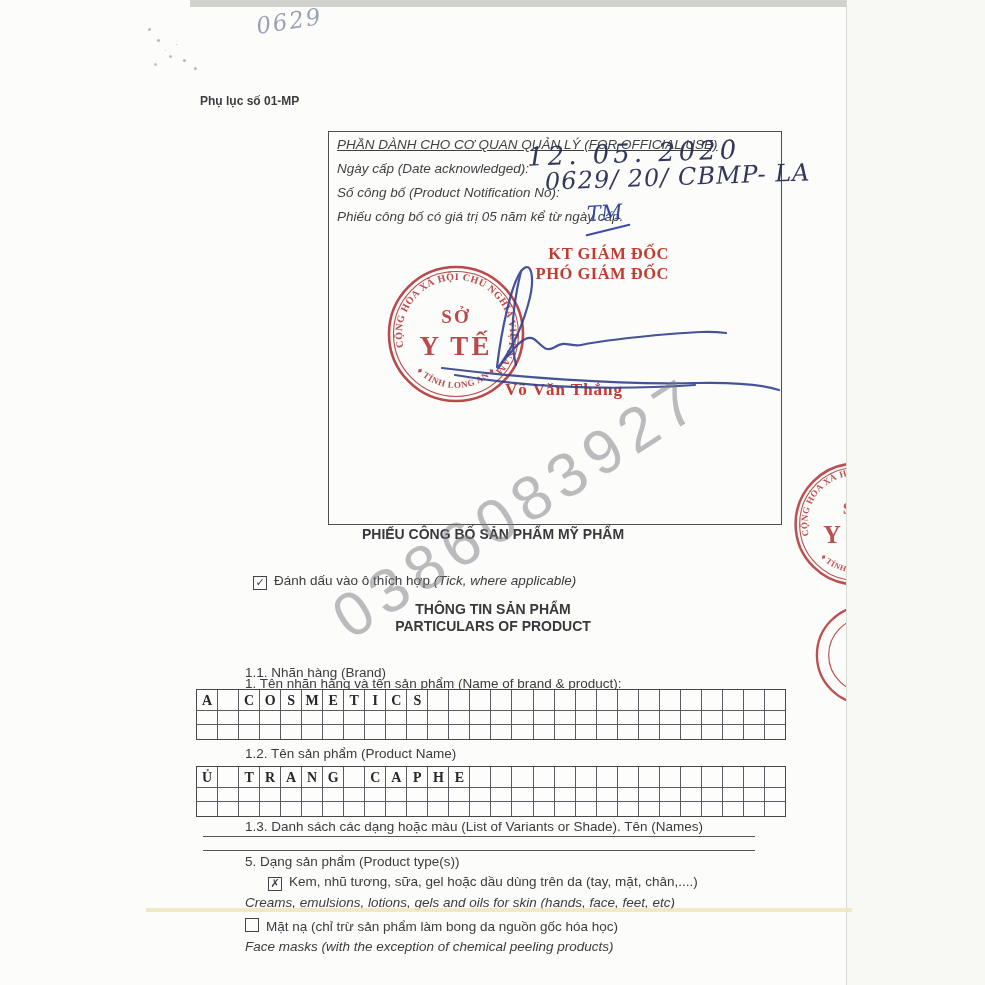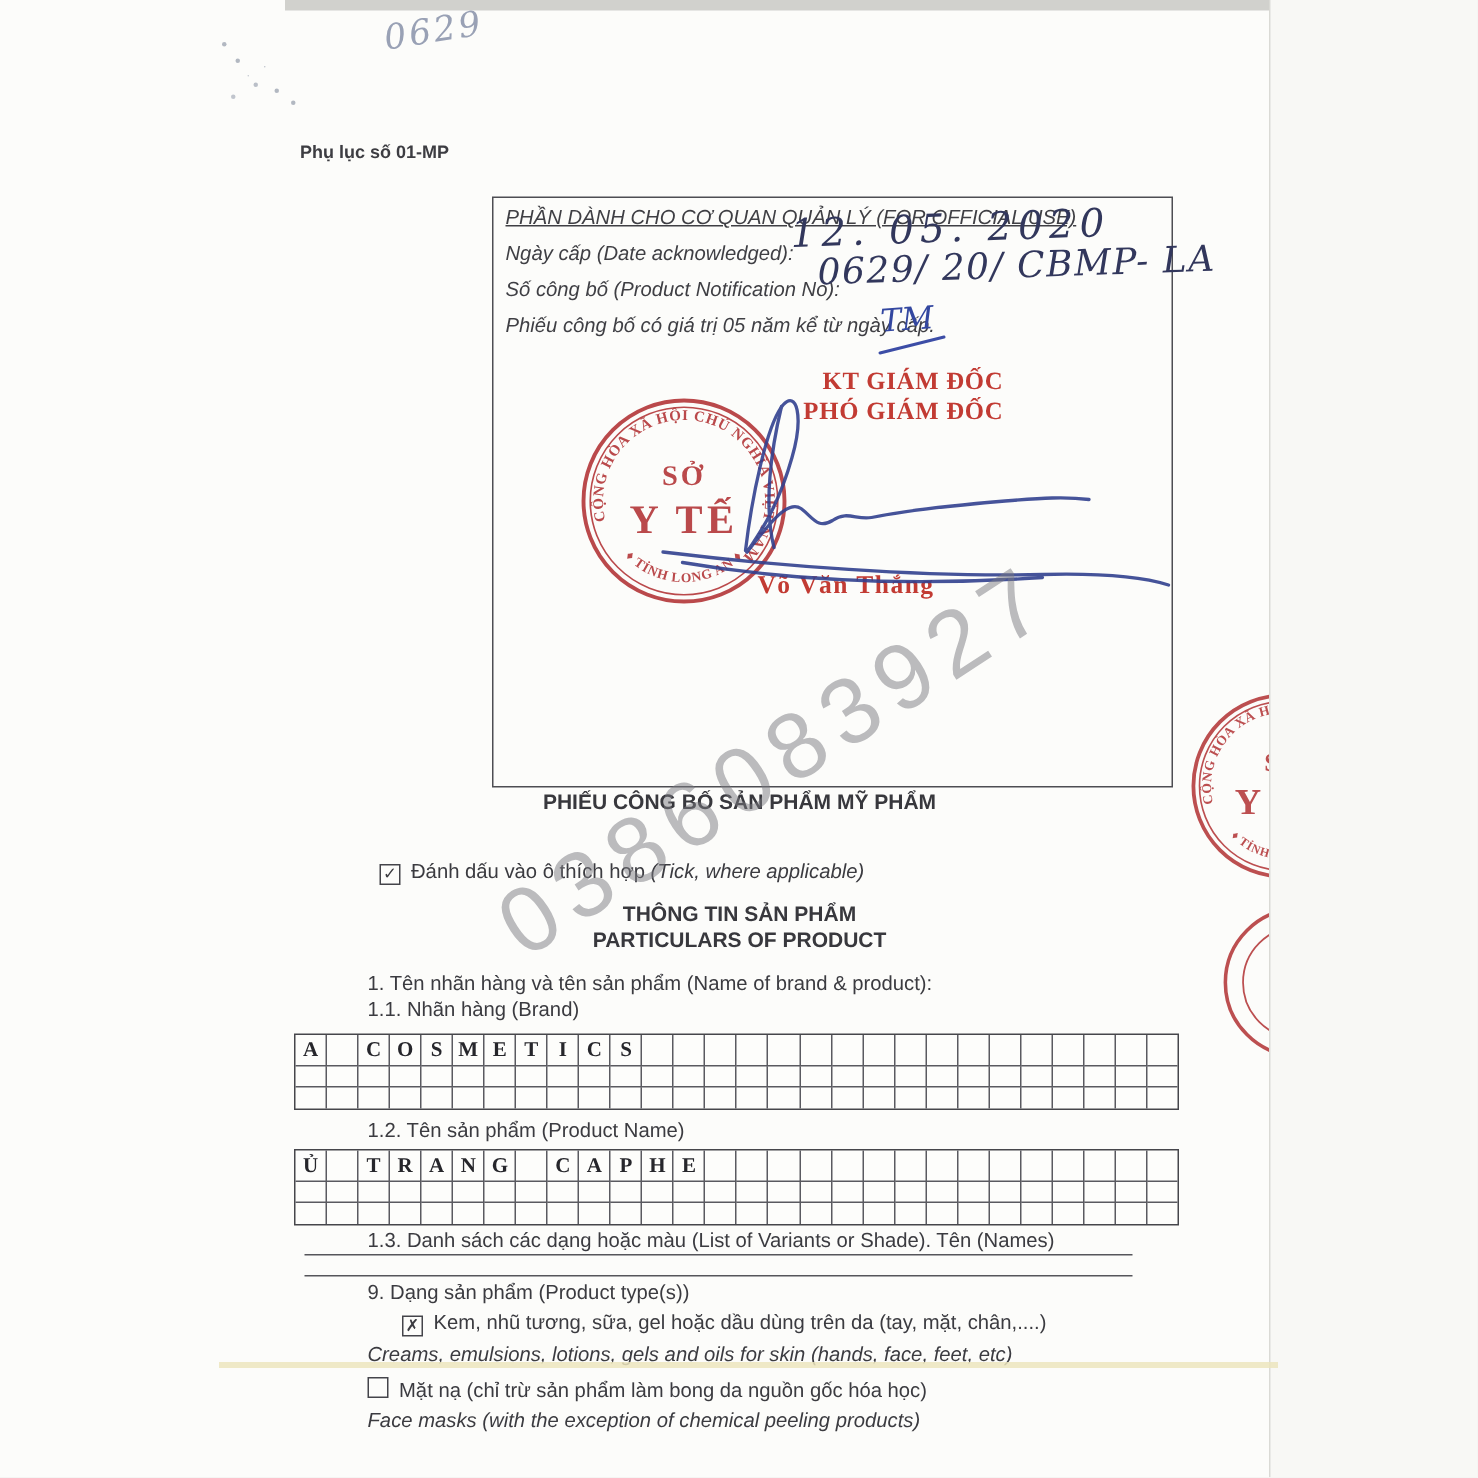--- a/index.html
+++ b/index.html
@@ -41,21 +41,21 @@
       font-size:62px;font-weight:400;color:rgba(122,122,128,.5);letter-spacing:8px;white-space:nowrap;z-index:5;}
   
   .center-block{left:140px;width:706px;text-align:center;font-weight:bold;font-size:14px;line-height:17px;color:#38383d;}
   .doc-title{top:526px;}
   .info-title{top:601px;}
   .tick-note{left:253px;top:573px;font-size:13.5px;}
   .tick-note .it, .opt-en{font-style:italic;}
   .cb{display:inline-block;width:12px;height:12px;border:1.3px solid #44444a;margin-right:7px;
       font:bold 11px/12px "DejaVu Sans",sans-serif;text-align:center;color:#3b3b40;vertical-align:-1px;}
   .flabel{font-size:13.5px;white-space:nowrap;}
-  .l-heading1{left:245px;top:648px;}
+  .l-heading1{left:245px;top:676px;}
   .l-brand{left:245px;top:665px;}
   .l-product{left:245px;top:746px;}
   .l-variants{left:245px;top:819px;}
   .l-heading2{left:245px;top:854px;}
   .l-opt1{left:245px;top:874px;padding-left:23px;}
   .l-opt1en{left:245px;top:895px;text-align:right;}
   .l-opt2{left:245px;top:918px;}
   .l-opt2en{left:245px;top:939px;}
   
   .grid{left:196px;width:588px;border:1.3px solid #46464b;background:#fdfdfb;}
@@ -340,21 +340,21 @@
         <div class="grid-cell"></div>
         <div class="grid-cell"></div>
         <div class="grid-cell"></div>
       </div>
     </div>
 
   <div class="abs flabel l-variants">1.3. Danh sách các dạng hoặc màu (List of Variants or Shade). Tên (Names)</div>
   <div class="abs hr-line hr1"></div>
   <div class="abs hr-line hr2"></div>
 
-  <div class="abs flabel l-heading2">9. Dạng sản phẩm (Product type(s))</div>
+  <div class="abs flabel l-heading2">5. Dạng sản phẩm (Product type(s))</div>
 
   <div class="abs flabel l-opt1">
     <span class="cb">✗</span><span>Kem, nhũ tương, sữa, gel hoặc dầu dùng trên da (tay, mặt, chân,....)</span>
   </div>
   <div class="abs flabel opt-en l-opt1en">Creams, emulsions, lotions, gels and oils for skin (hands, face, feet, etc)</div>
 
   <div class="abs fold-band"></div>
 
   <div class="abs flabel l-opt2">
     <span class="cb"></span><span>Mặt nạ (chỉ trừ sản phẩm làm bong da nguồn gốc hóa học)</span>

